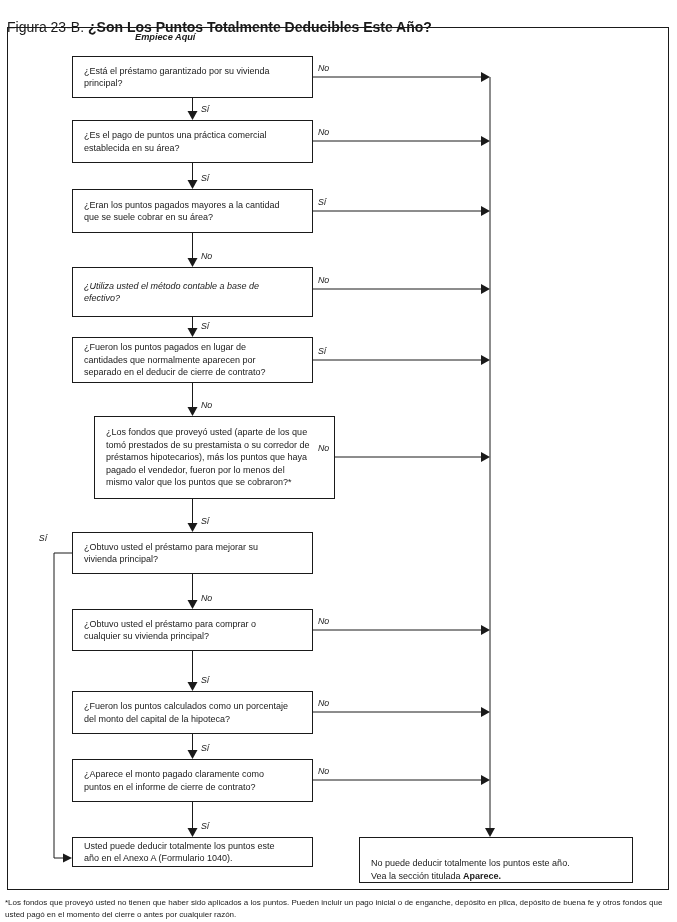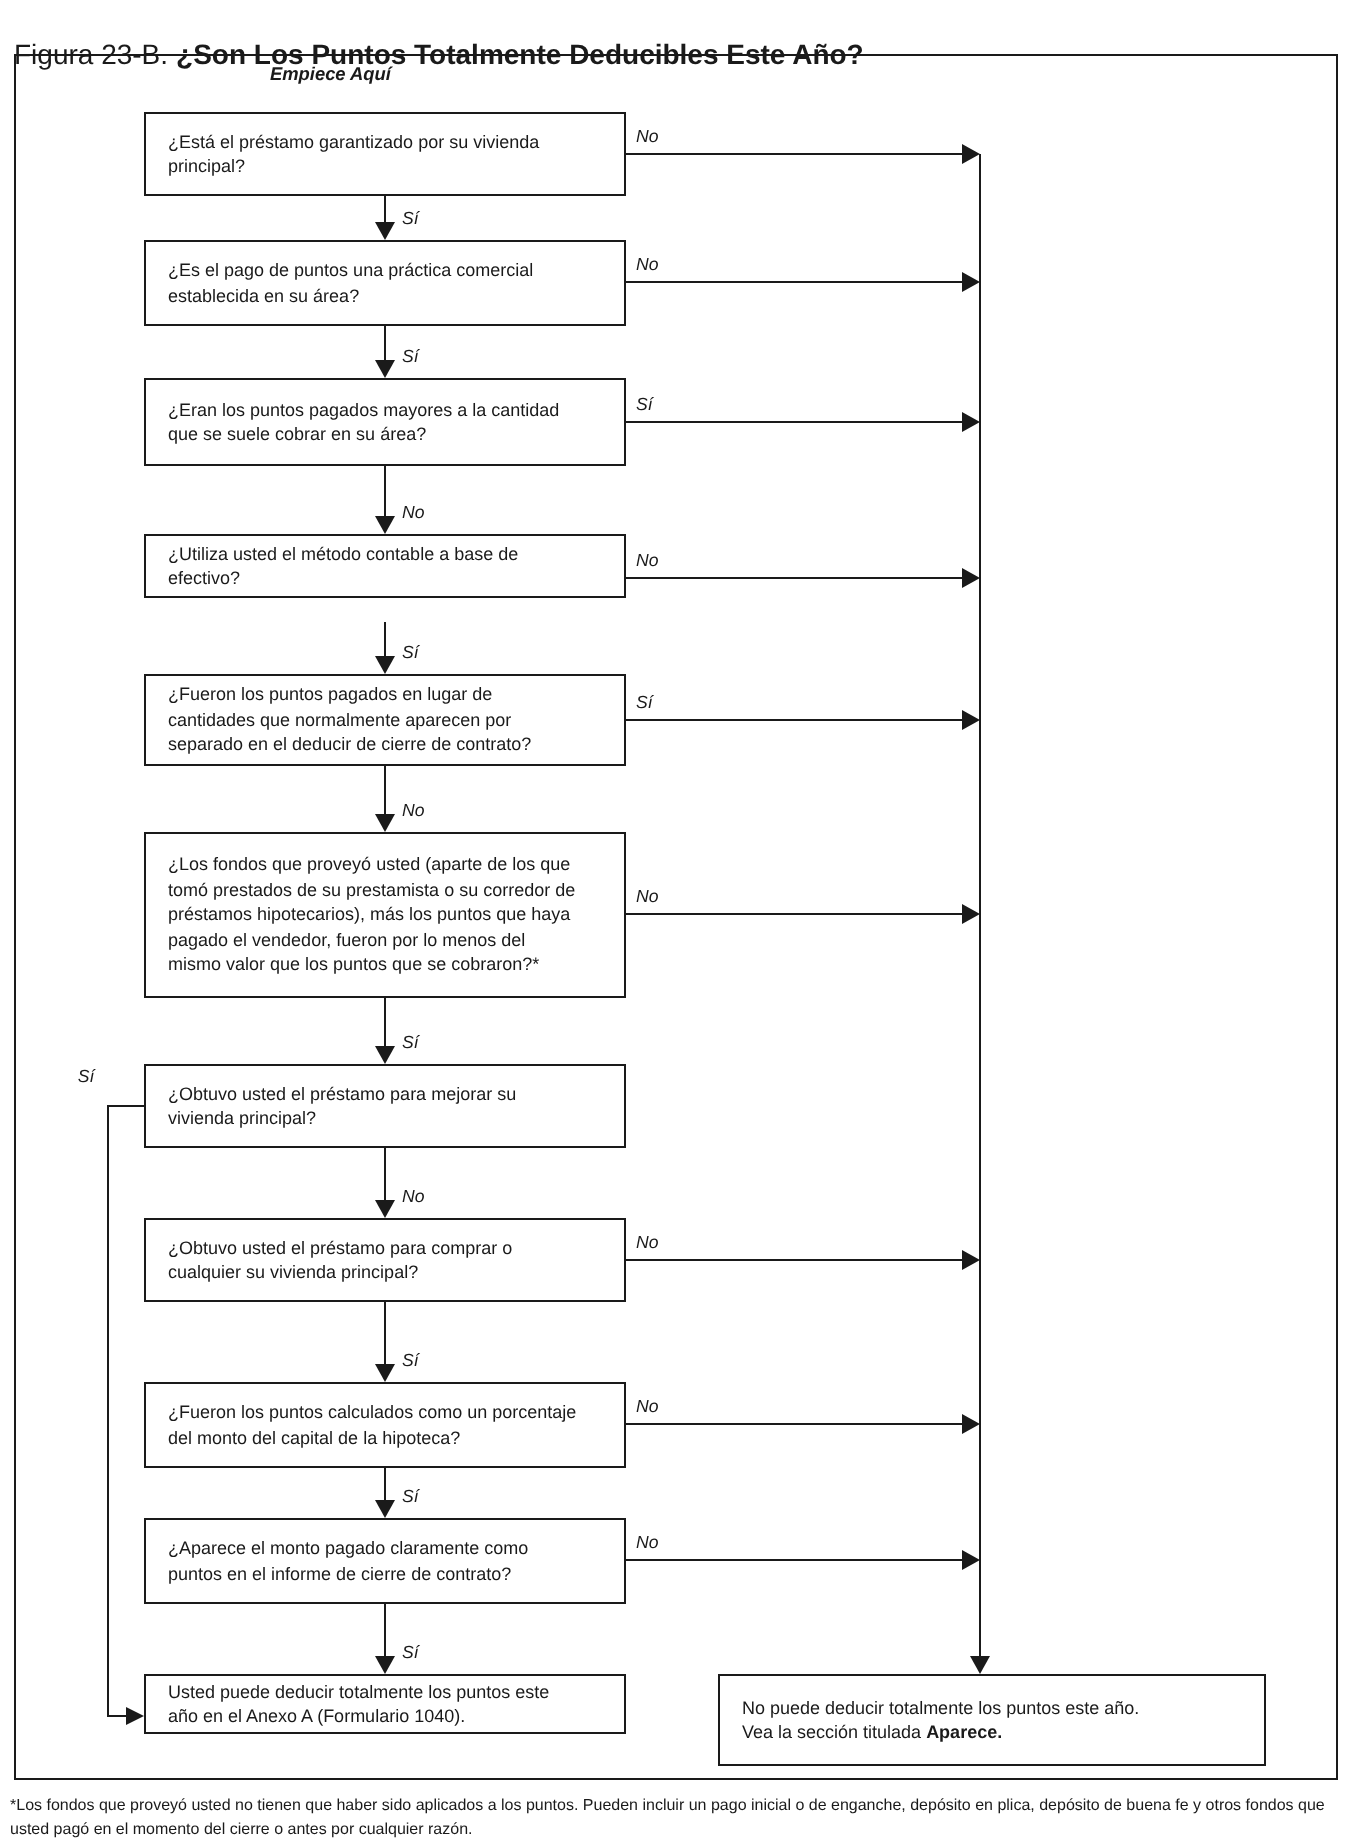--- a/index.html
+++ b/index.html
@@ -32,29 +32,29 @@
     position:absolute;left:64px;width:241px;
     border:1px solid #1a1a1a;box-sizing:border-box;
     display:flex;align-items:center;
     padding:0 22px 0 11px;
     font-size:9px;line-height:12.5px;
     background:#fff;
   }
   .b1{top:28px;height:42px;}
   .b2{top:92px;height:43px;}
   .b3{top:161px;height:44px;}
-  .b4{top:239px;height:32px;}
+  .b4{top:239px;height:50px;font-style:italic;}
   .b5{top:309px;height:46px;}
-  .b6{top:388px;height:83px;}
+  .b6{top:388px;height:83px;margin-left:22px;}
   .b7{top:504px;height:42px;}
   .b8{top:581px;height:42px;}
   .b9{top:663px;height:43px;}
   .b10{top:731px;height:43px;}
   .bl{top:809px;height:30px;}
-  .br{top:809px;height:46px;left:351px;width:274px;}
+  .br{top:809px;height:46px;left:351px;width:274px;align-items:flex-end;}
   .albl{
     position:absolute;
     font-size:8.8px;font-style:italic;white-space:nowrap;
   }
   
   .s1{left:310px;top:35px;} .s2{left:310px;top:99px;}
   .s3{left:310px;top:169px;} .s4{left:310px;top:247px;}
   .s5{left:310px;top:318px;} .s6{left:310px;top:415px;}
   .s7{left:26px;top:505px;width:18px;text-align:center;}
   .s8{left:310px;top:588px;} .s9{left:310px;top:670px;}

